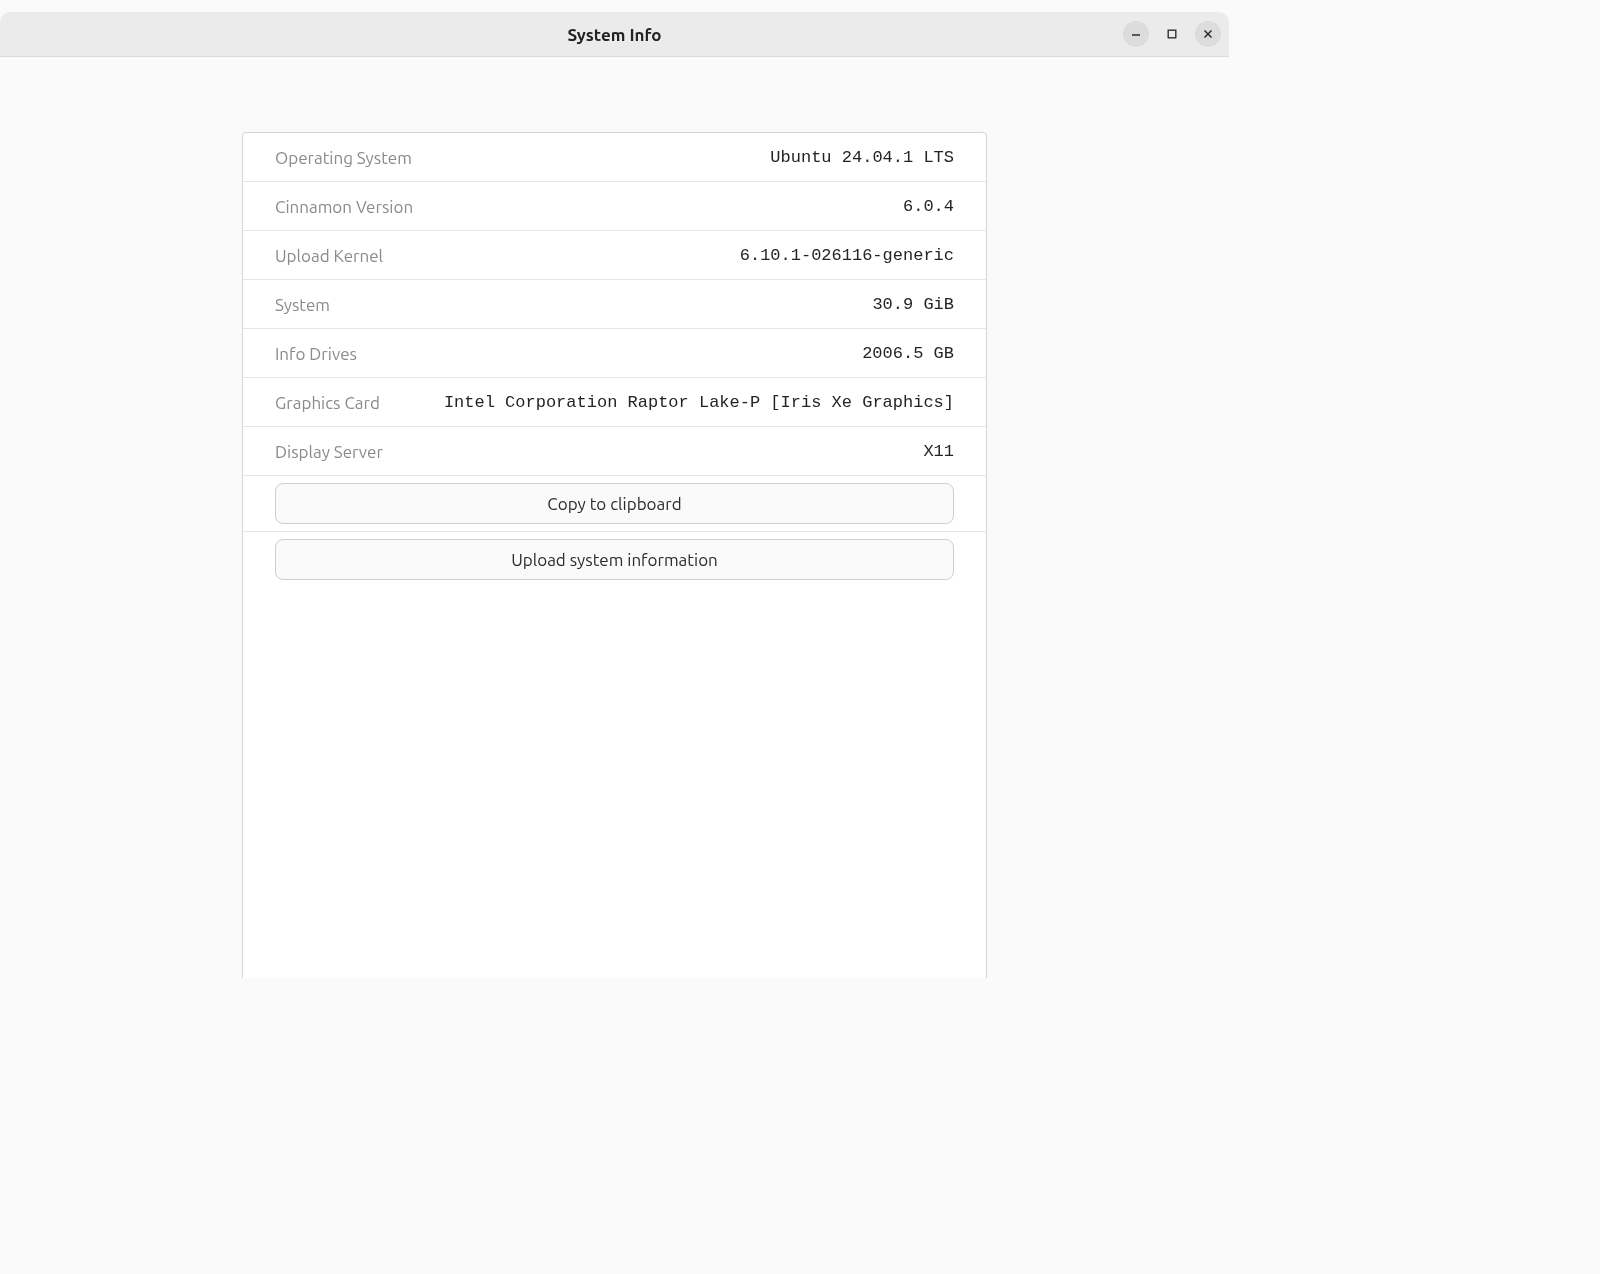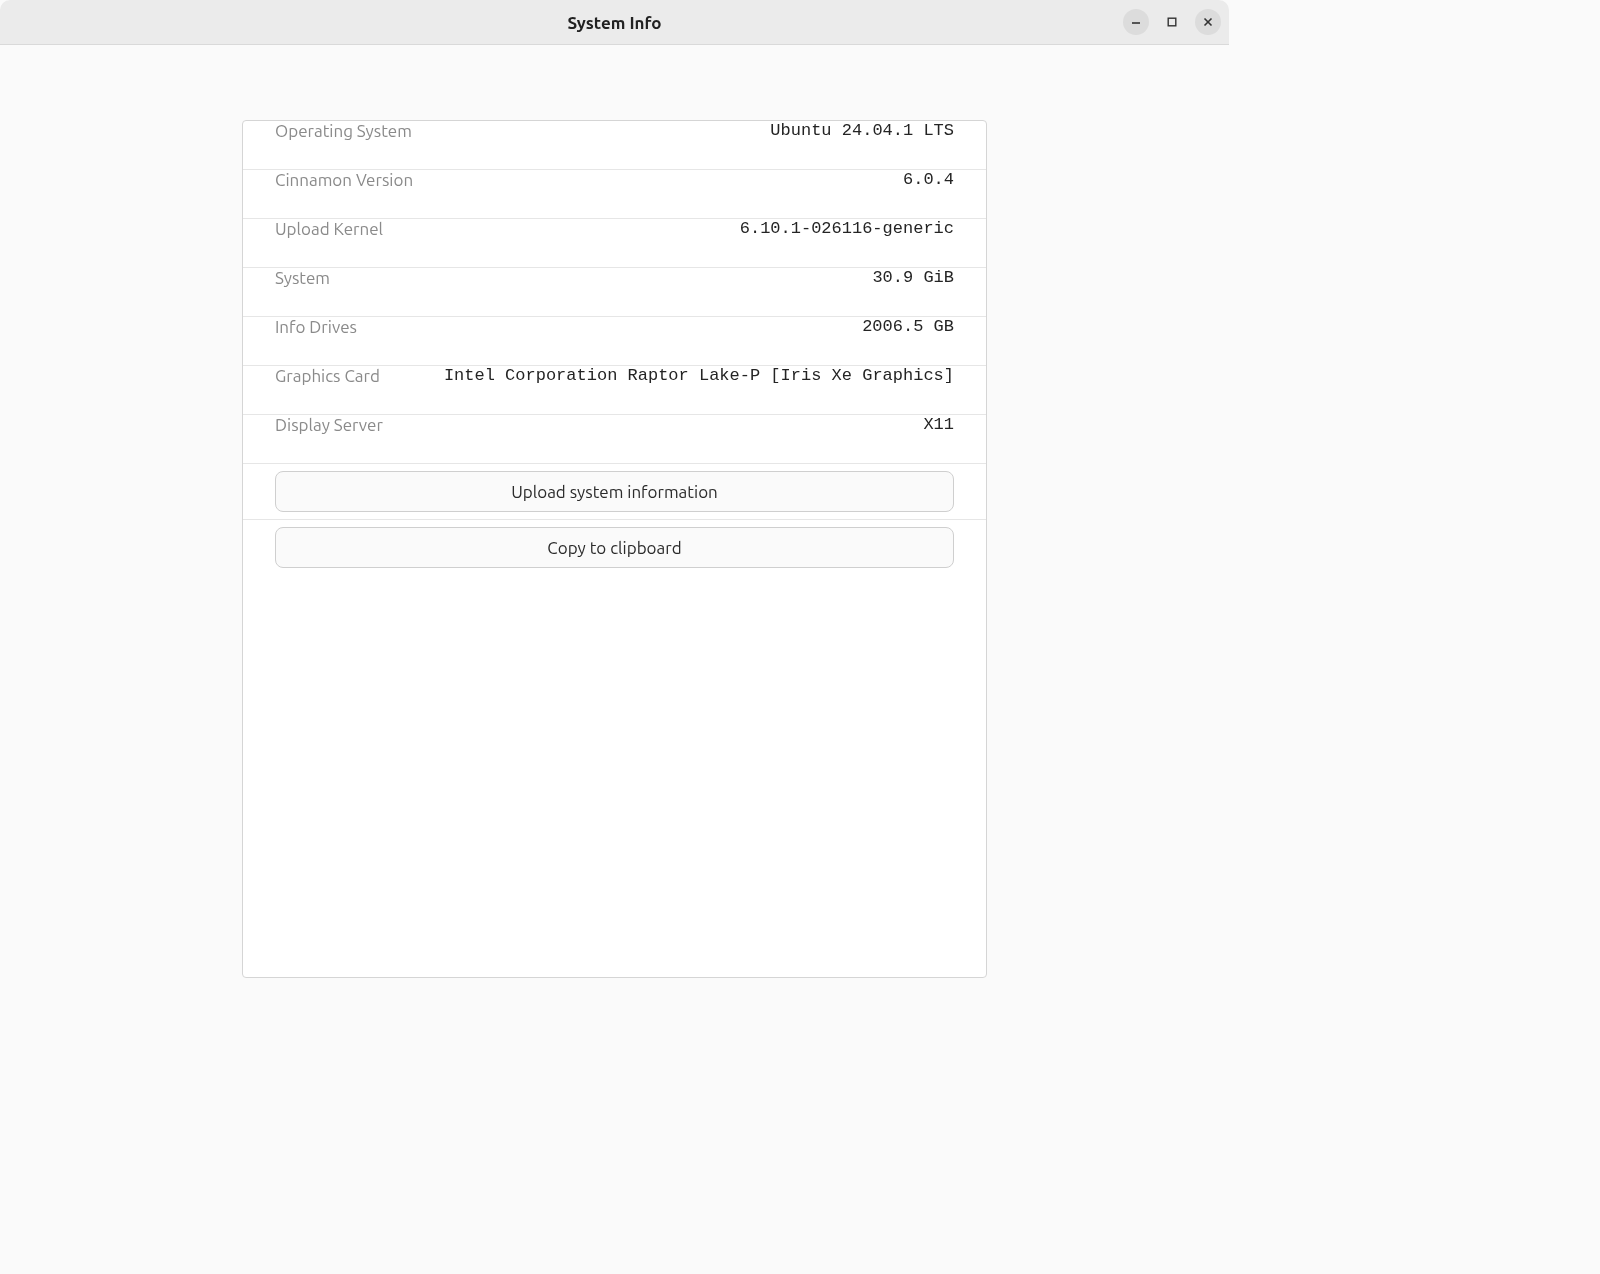--- a/index.html
+++ b/index.html
@@ -4,21 +4,21 @@
   <style>
     * { margin: 0; padding: 0; box-sizing: border-box; }
     body {
       font-family: Ubuntu, "Noto Sans", "Segoe UI", sans-serif;
       background: #fafafa;
       width: 1229px;
       height: 978px;
       overflow: hidden;
       color: #242424;
     }
-    .window { display: flex; flex-direction: column; width: 100%; height: 100%; }
+    .window { display: flex; flex-direction: column; width: 100%; height: 100%; margin-top: 12px; }
     .titlebar {
       height: 45px;
       background: #ebebeb;
       border-bottom: 1px solid #d9d9d9;
       display: flex;
       align-items: center;
       justify-content: center;
       position: relative;
       border-top-left-radius: 10px;
       border-top-right-radius: 10px;
@@ -55,20 +55,21 @@
       padding-top: 75px;
     }
     .panel {
       width: 745px;
       border: 1px solid #d5d5d5;
       background: #fff;
       border-radius: 4px;
     }
     .row {
       display: flex;
+      align-items: center;
       height: 49px;
       padding: 0 32px;
       border-bottom: 1px solid #e6e6e6;
     }
     .row .label {
       color: #8a8a8a;
       font-size: 17px;
     }
     .row .value {
       margin-left: auto;
@@ -154,24 +155,24 @@
         <span class="label">Graphics Card</span>
         <span class="value">Intel Corporation Raptor Lake-P [Iris Xe Graphics]</span>
       </div>
       <div class="row">
         <span class="label">Display Server</span>
         <span class="value">X11</span>
       </div>
 
       <div class="button-row">
         <div class="action-button">
-          <span>Upload system information</span>
+          <span>Copy to clipboard</span>
         </div>
       </div>
       <div class="button-row">
         <div class="action-button">
-          <span>Copy to clipboard</span>
+          <span>Upload system information</span>
         </div>
       </div>
 
     </div>
   </div>
 </div>
 
 </body></html>

